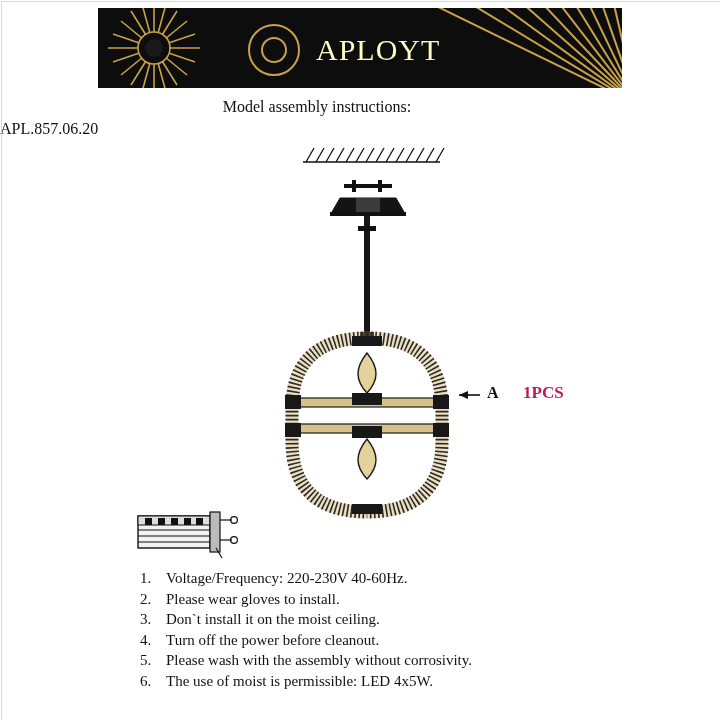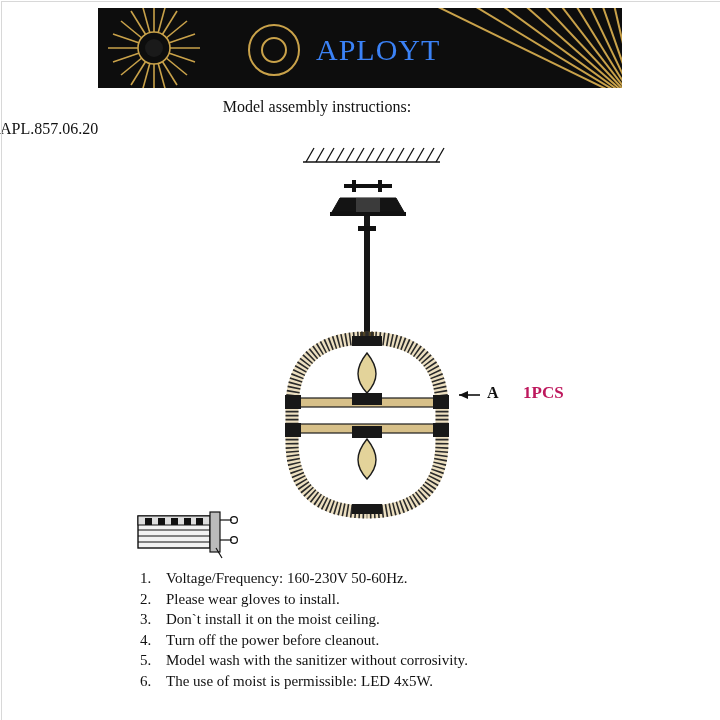--- a/index.html
+++ b/index.html
@@ -61,21 +61,21 @@
   }
   .brand-mark::after {
     content: "";
     width: 22px;
     height: 22px;
     border-radius: 50%;
     background: #0d0d0d;
     border: 2px solid #c9a24a;
   }
   .brand-name {
-    color: #3b82f6;
+    color: #fef9c3;
     font-size: 30px;
     letter-spacing: 1px;
     font-family: "Liberation Serif", serif;
   }
   
   .title {
     position: absolute;
     left: 0;
     top: 98px;
     width: 634px;
@@ -316,37 +316,37 @@
       <line x1="216" y1="408" x2="222" y2="418" stroke="#111" stroke-width="1.2"></line>
     </g>
   </svg>
 
   <div class="callout-a">A</div>
   <div class="callout-qty">1PCS</div>
 
   <div class="instructions">
     <div class="ins-row">
       <span class="ins-num">1.</span>
-      <span class="ins-text">Voltage/Frequency: 160-230V 50-60Hz.</span>
+      <span class="ins-text">Voltage/Frequency: 220-230V 40-60Hz.</span>
     </div>
     <div class="ins-row">
       <span class="ins-num">2.</span>
       <span class="ins-text">Please wear gloves to install.</span>
     </div>
     <div class="ins-row">
       <span class="ins-num">3.</span>
       <span class="ins-text">Don`t install it on the moist ceiling.</span>
     </div>
     <div class="ins-row">
       <span class="ins-num">4.</span>
       <span class="ins-text">Turn off the power before cleanout.</span>
     </div>
     <div class="ins-row">
       <span class="ins-num">5.</span>
-      <span class="ins-text">Model wash with the sanitizer without corrosivity.</span>
+      <span class="ins-text">Please wash with the assembly without corrosivity.</span>
     </div>
     <div class="ins-row">
       <span class="ins-num">6.</span>
       <span class="ins-text">The use of moist is permissible: LED 4x5W.</span>
     </div>
   </div>
 
   <div class="frame"></div>
 </div>
 

